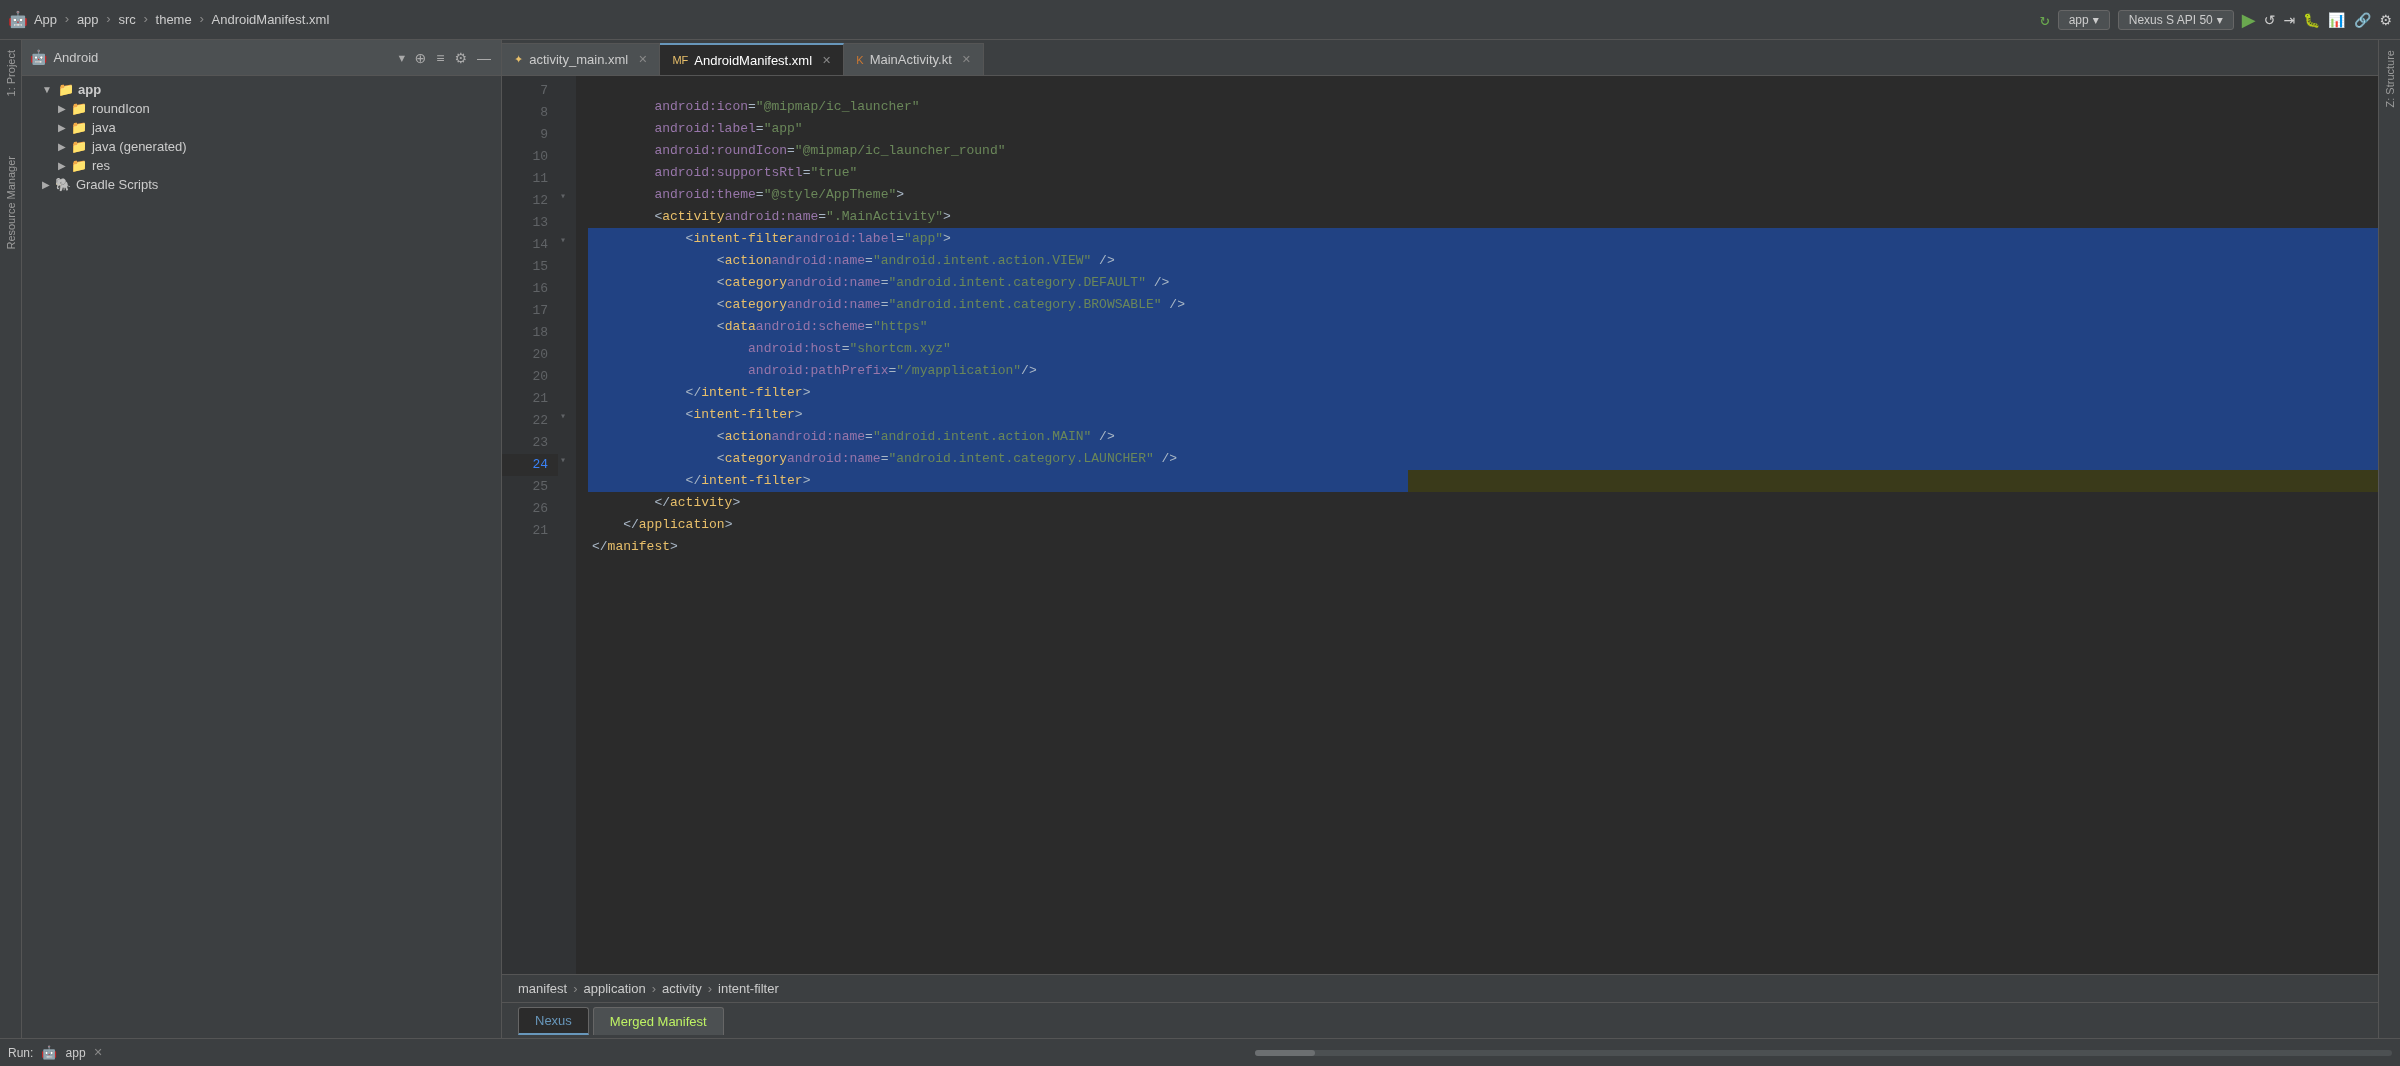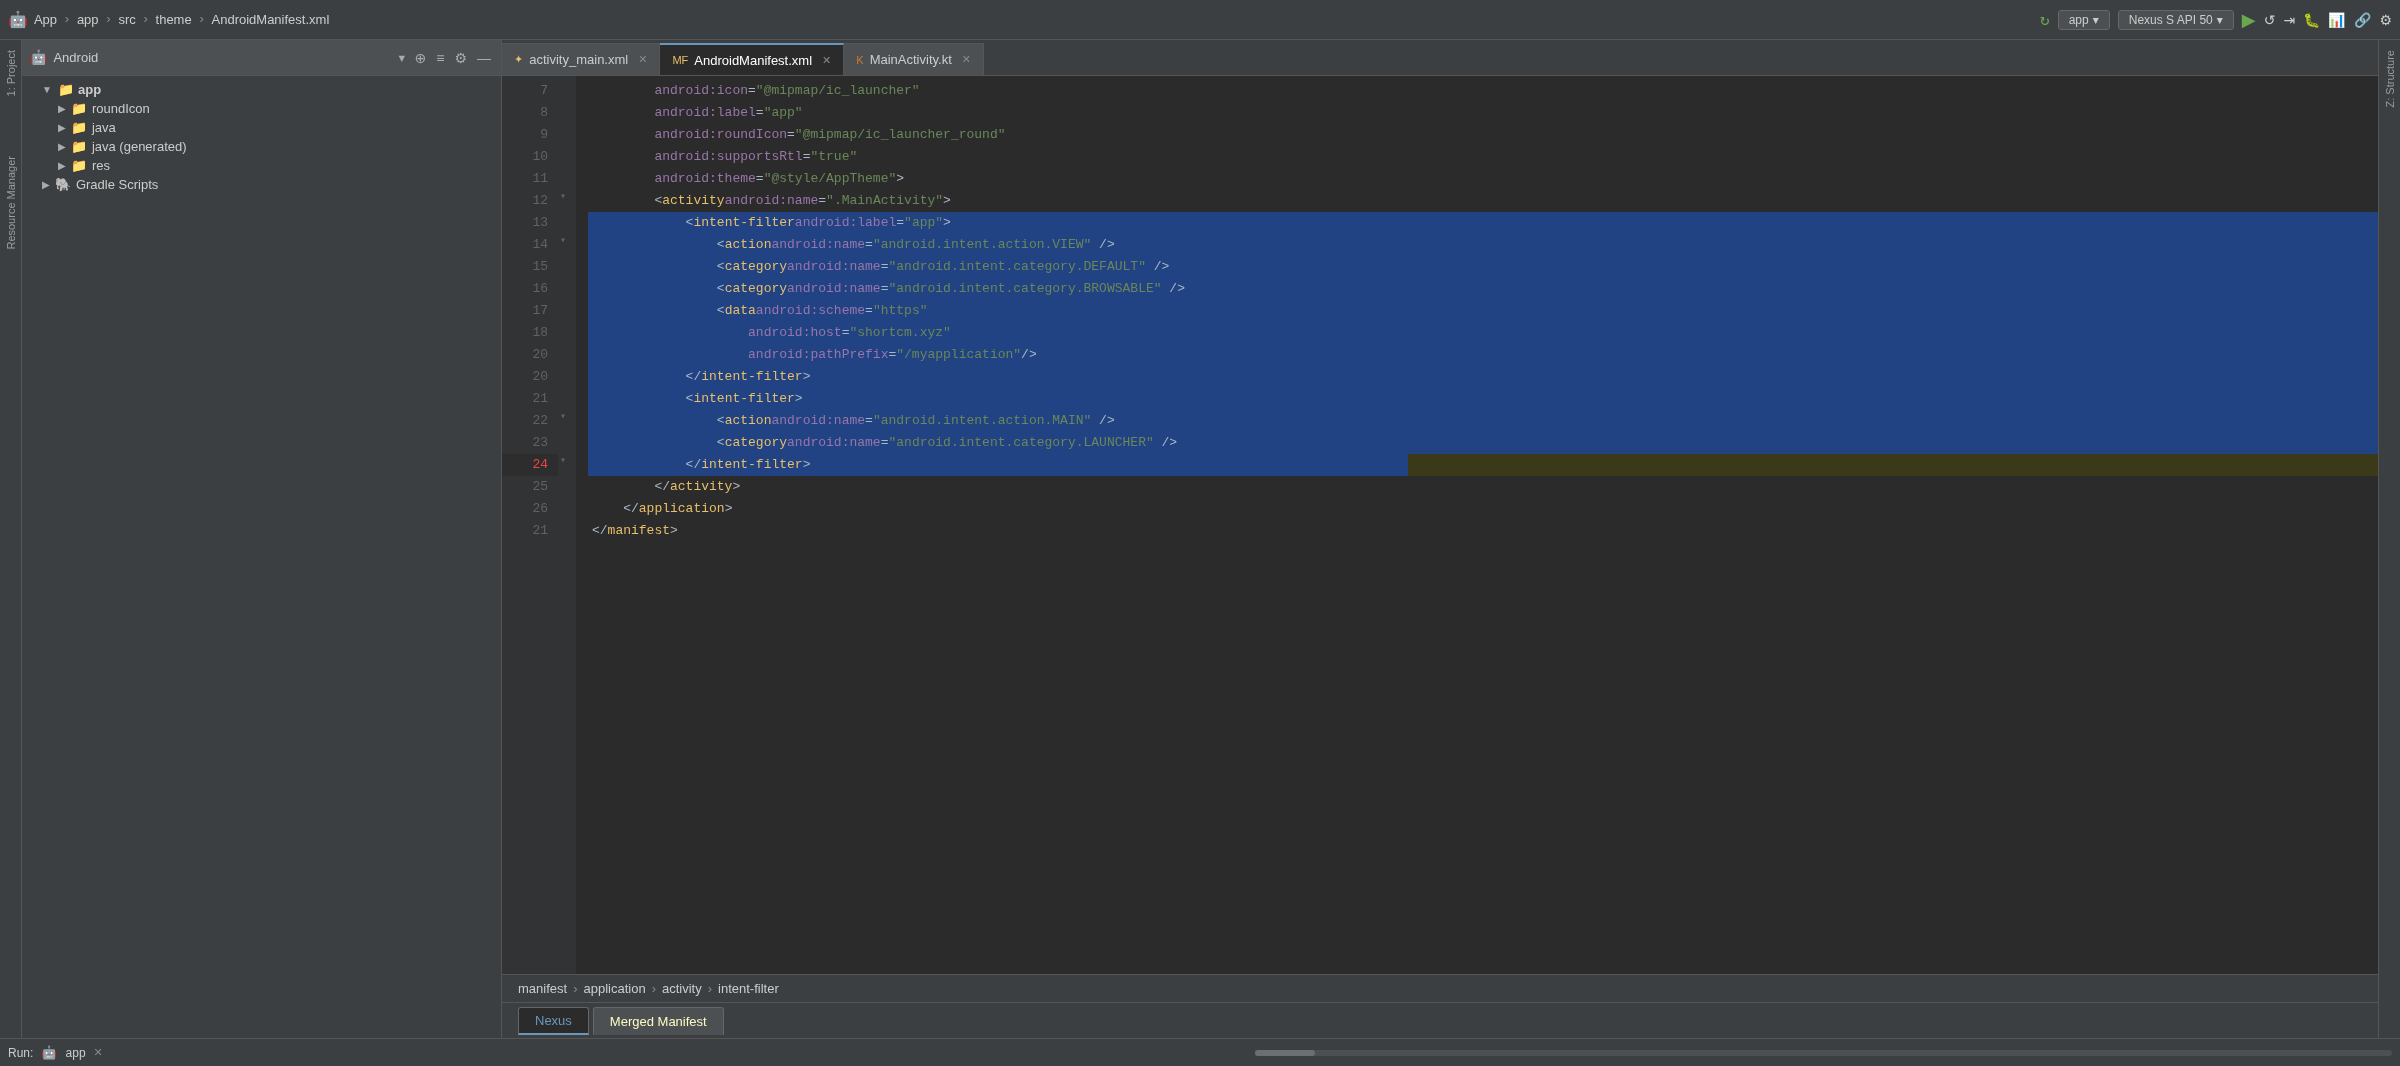--- a/index.html
+++ b/index.html
@@ -210,27 +210,28 @@
       flex-shrink: 0;
       user-select: none;
     }
     .line-num {
       display: block;
       padding-right: 10px;
       height: 22px;
       line-height: 22px;
       font-family: 'Courier New', Courier, monospace;
     }
-    .line-num.current { color: #ef4444; background: #2d2d2d; }
+    .line-num.current { color: #3b82f6; background: #2d2d2d; }
 
     #code-content {
       flex: 1;
       padding: 4px 0 4px 12px;
       overflow-x: auto;
       position: relative;
+      margin-top: 16px;
     }
 
     .code-line {
       height: 22px;
       line-height: 22px;
       font-size: 13px;
       white-space: pre;
       font-family: 'Courier New', Courier, monospace;
       display: flex;
       align-items: center;
@@ -290,21 +291,21 @@
       gap: 4px;
       flex-shrink: 0;
     }
     .bottom-tab {
       height: 28px;
       display: flex;
       align-items: center;
       padding: 0 16px;
       font-family: Arial, sans-serif;
       font-size: 13px;
-      color: #fef9c3;
+      color: #bef264;
       background: #4c5052;
       border: 1px solid #666;
       border-bottom: none;
       cursor: pointer;
       border-radius: 3px 3px 0 0;
     }
     .bottom-tab.active {
       background: #2b2b2b;
       color: #6897bb;
       border-bottom: 2px solid #6897bb;

